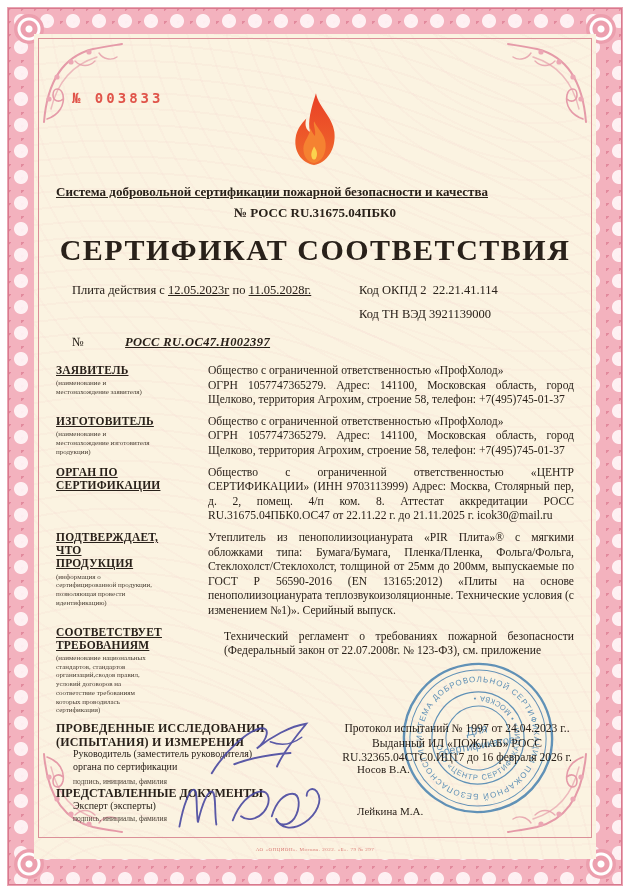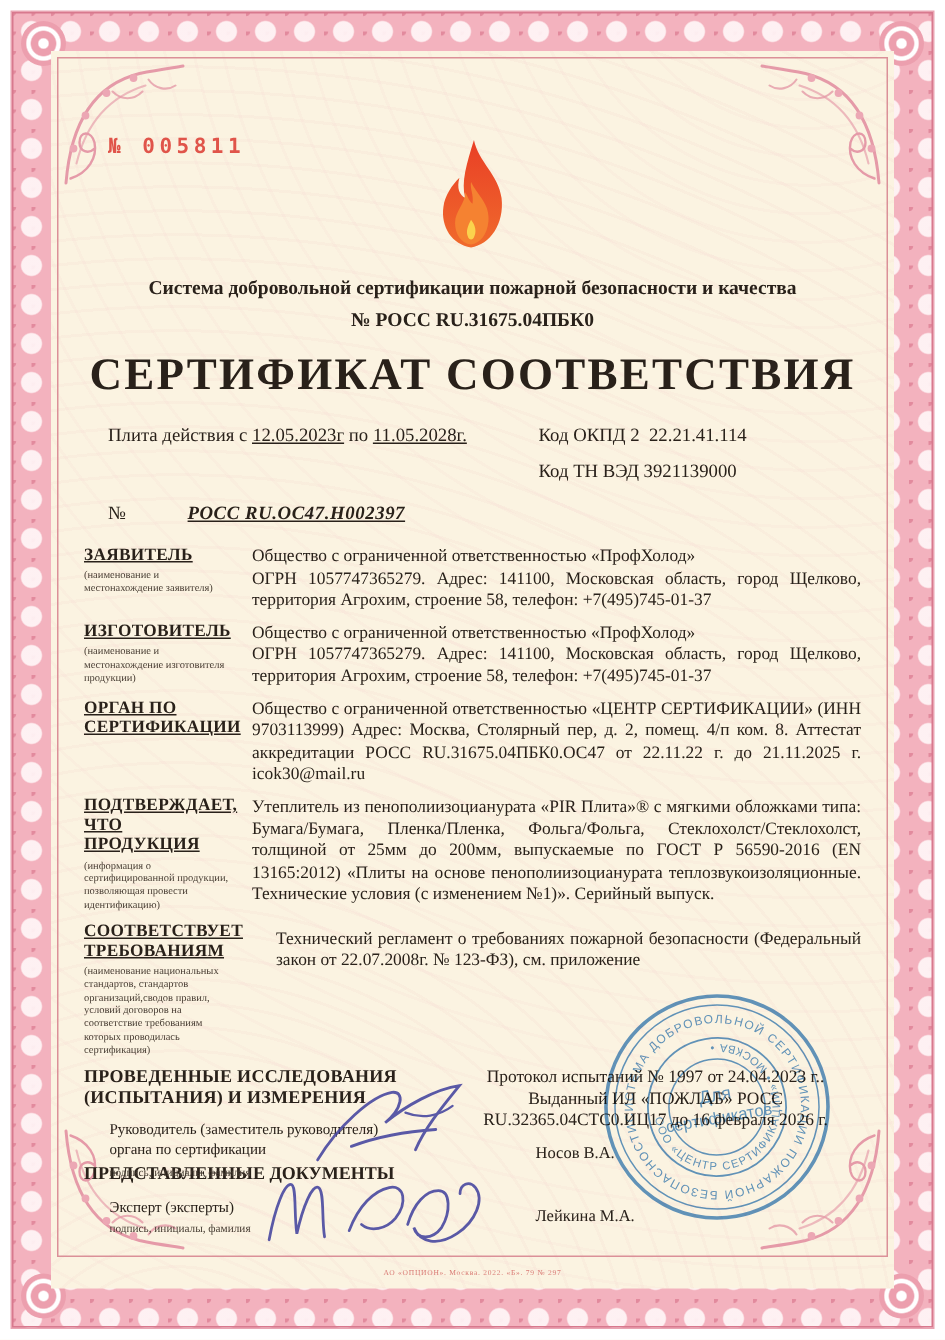--- a/index.html
+++ b/index.html
@@ -32,34 +32,34 @@
   .orn.bl{left:41px;bottom:58px;transform:scaleY(-1)}
   .orn.br{right:41px;bottom:58px;transform:scale(-1,-1)}
 
   .content{position:absolute;left:38px;right:38px;top:38px;bottom:55px;padding:12px 18px;box-sizing:border-box;}
 
   .hdr{position:relative;height:130px;}
   .cert-no{position:absolute;left:16px;top:40px;font-family:"DejaVu Sans Mono", monospace;
     font-size:14px;letter-spacing:3px;color:#e0544a;font-weight:bold;}
   .flame{position:absolute;left:50%;top:42px;transform:translateX(-50%);width:62px;height:80px;}
 
-  .sysline{ text-align:center;font-weight:bold;font-size:13px;margin-top:4px;}
+  .sysline{ font-weight:bold;font-size:13px;margin-top:4px;text-decoration:underline;}
   .sysnum{text-align:center;font-weight:bold;font-size:13px;margin-top:5px;}
   .title{text-align:center;font-weight:bold;font-size:30px;letter-spacing:1.5px;margin-top:12px;}
 
   .meta{display:flex;justify-content:space-between;margin-top:16px;font-size:12.5px;align-items:flex-start;}
   .validity{padding-left:16px;}
   .validity .u{text-decoration:underline;}
   .codes{width:215px;}
   .codes div{margin-bottom:9px;}
   .regrow{margin-top:4px;font-size:12.5px;padding-left:16px;}
   .regrow .num{font-weight:bold;text-decoration:underline;margin-left:38px;letter-spacing:.4px;font-style:italic;}
 
   .fields{margin-top:14px;}
-  .frow{display:flex;margin-bottom:7px;}
+  .frow{display:flex;margin-bottom:7px;gap:40px;}
   .flab{width:104px;flex-shrink:0;}
   .flab .l{font-weight:bold;font-size:11.5px;text-decoration:underline;letter-spacing:.2px;line-height:1.15;}
   .flab .s{font-size:7px;line-height:1.25;color:#473c32;margin-top:2px;}
   .fval{flex:1;font-size:11.6px;line-height:1.26;margin-left:8px;text-align:justify;}
   .fval.pre{white-space:pre-line;}
   .frow.tests .flab{width:236px;}
   .frow.tests .flab .l{text-decoration:none;font-size:12px;}
   .frow.tests .fval{text-align:center;white-space:pre-line;}
   .frow.req .fval{padding-left:16px;padding-top:4px;}
   .docs{margin-top:20px;font-weight:bold;font-size:12px;}
@@ -126,21 +126,21 @@
   <svg class="orn bl" viewBox="0 0 84 84">
       <use href="#cornerOrn"></use>
     </svg>
   <svg class="orn br" viewBox="0 0 84 84">
       <use href="#cornerOrn"></use>
     </svg>
 
   <div class="content">
 
     <div class="hdr">
-      <div class="cert-no">№ 005811</div>
+      <div class="cert-no">№ 003833</div>
       <svg class="flame" viewBox="0 0 64 82">
         <path fill="url(#flameGrad)" d="M33 1 C36 16 50 25 52 41 C54 59 44 73 31 75 C18 73 10 61 12 47 C13 39 18 32 23 27 C21 34 23 39 27 41 C24 30 28 17 33 1 Z"></path>
         <path fill="#f58231" d="M31 30 C36 40 44 45 43 57 C42 67 37 72 31 73 C24 72 20 66 20 58 C20 50 27 45 27 37 C29 41 30 43 32 45 C33 39 30 34 31 30 Z"></path>
         <path fill="#fbd34d" d="M31 56 C34 60 35 64 33 68 C32 70 30 70 29 68 C27 64 29 60 31 56 Z"></path>
       </svg>
     </div>
 
     <div class="sysline">Система добровольной сертификации пожарной безопасности и качества</div>
     <div class="sysnum">№ РОСС RU.31675.04ПБК0</div>
     <div class="title">СЕРТИФИКАТ СООТВЕТСТВИЯ</div>

